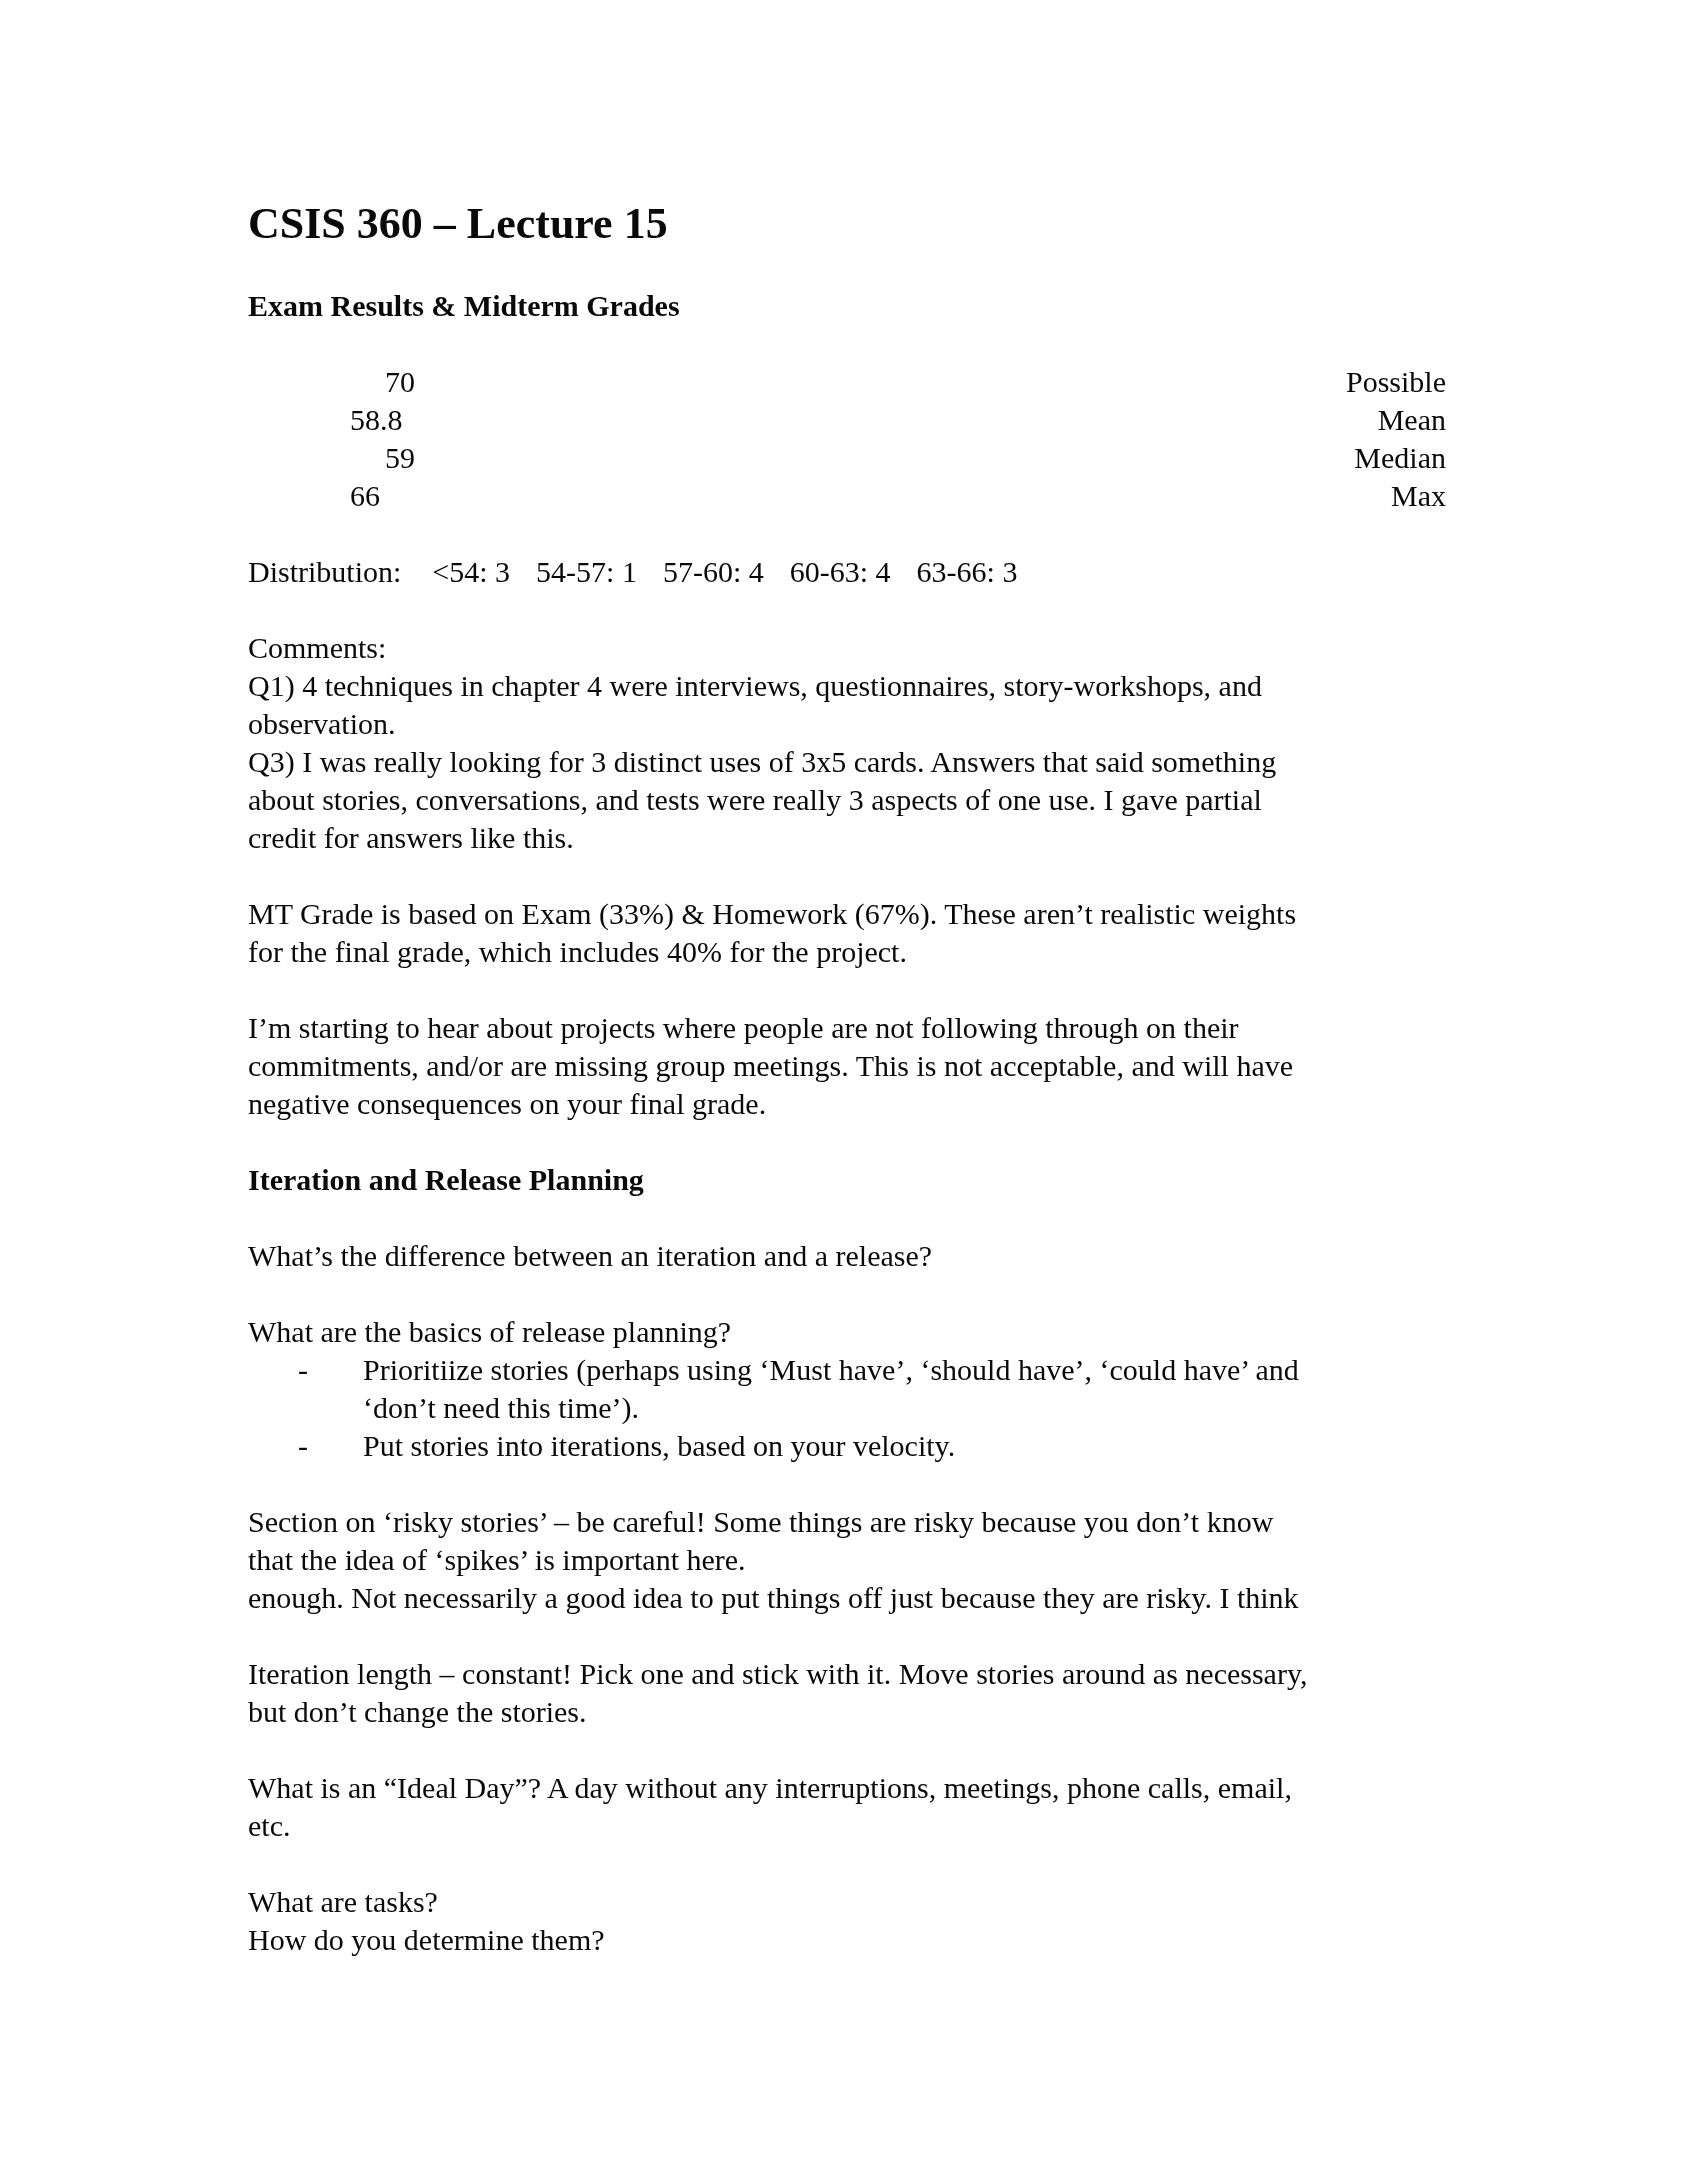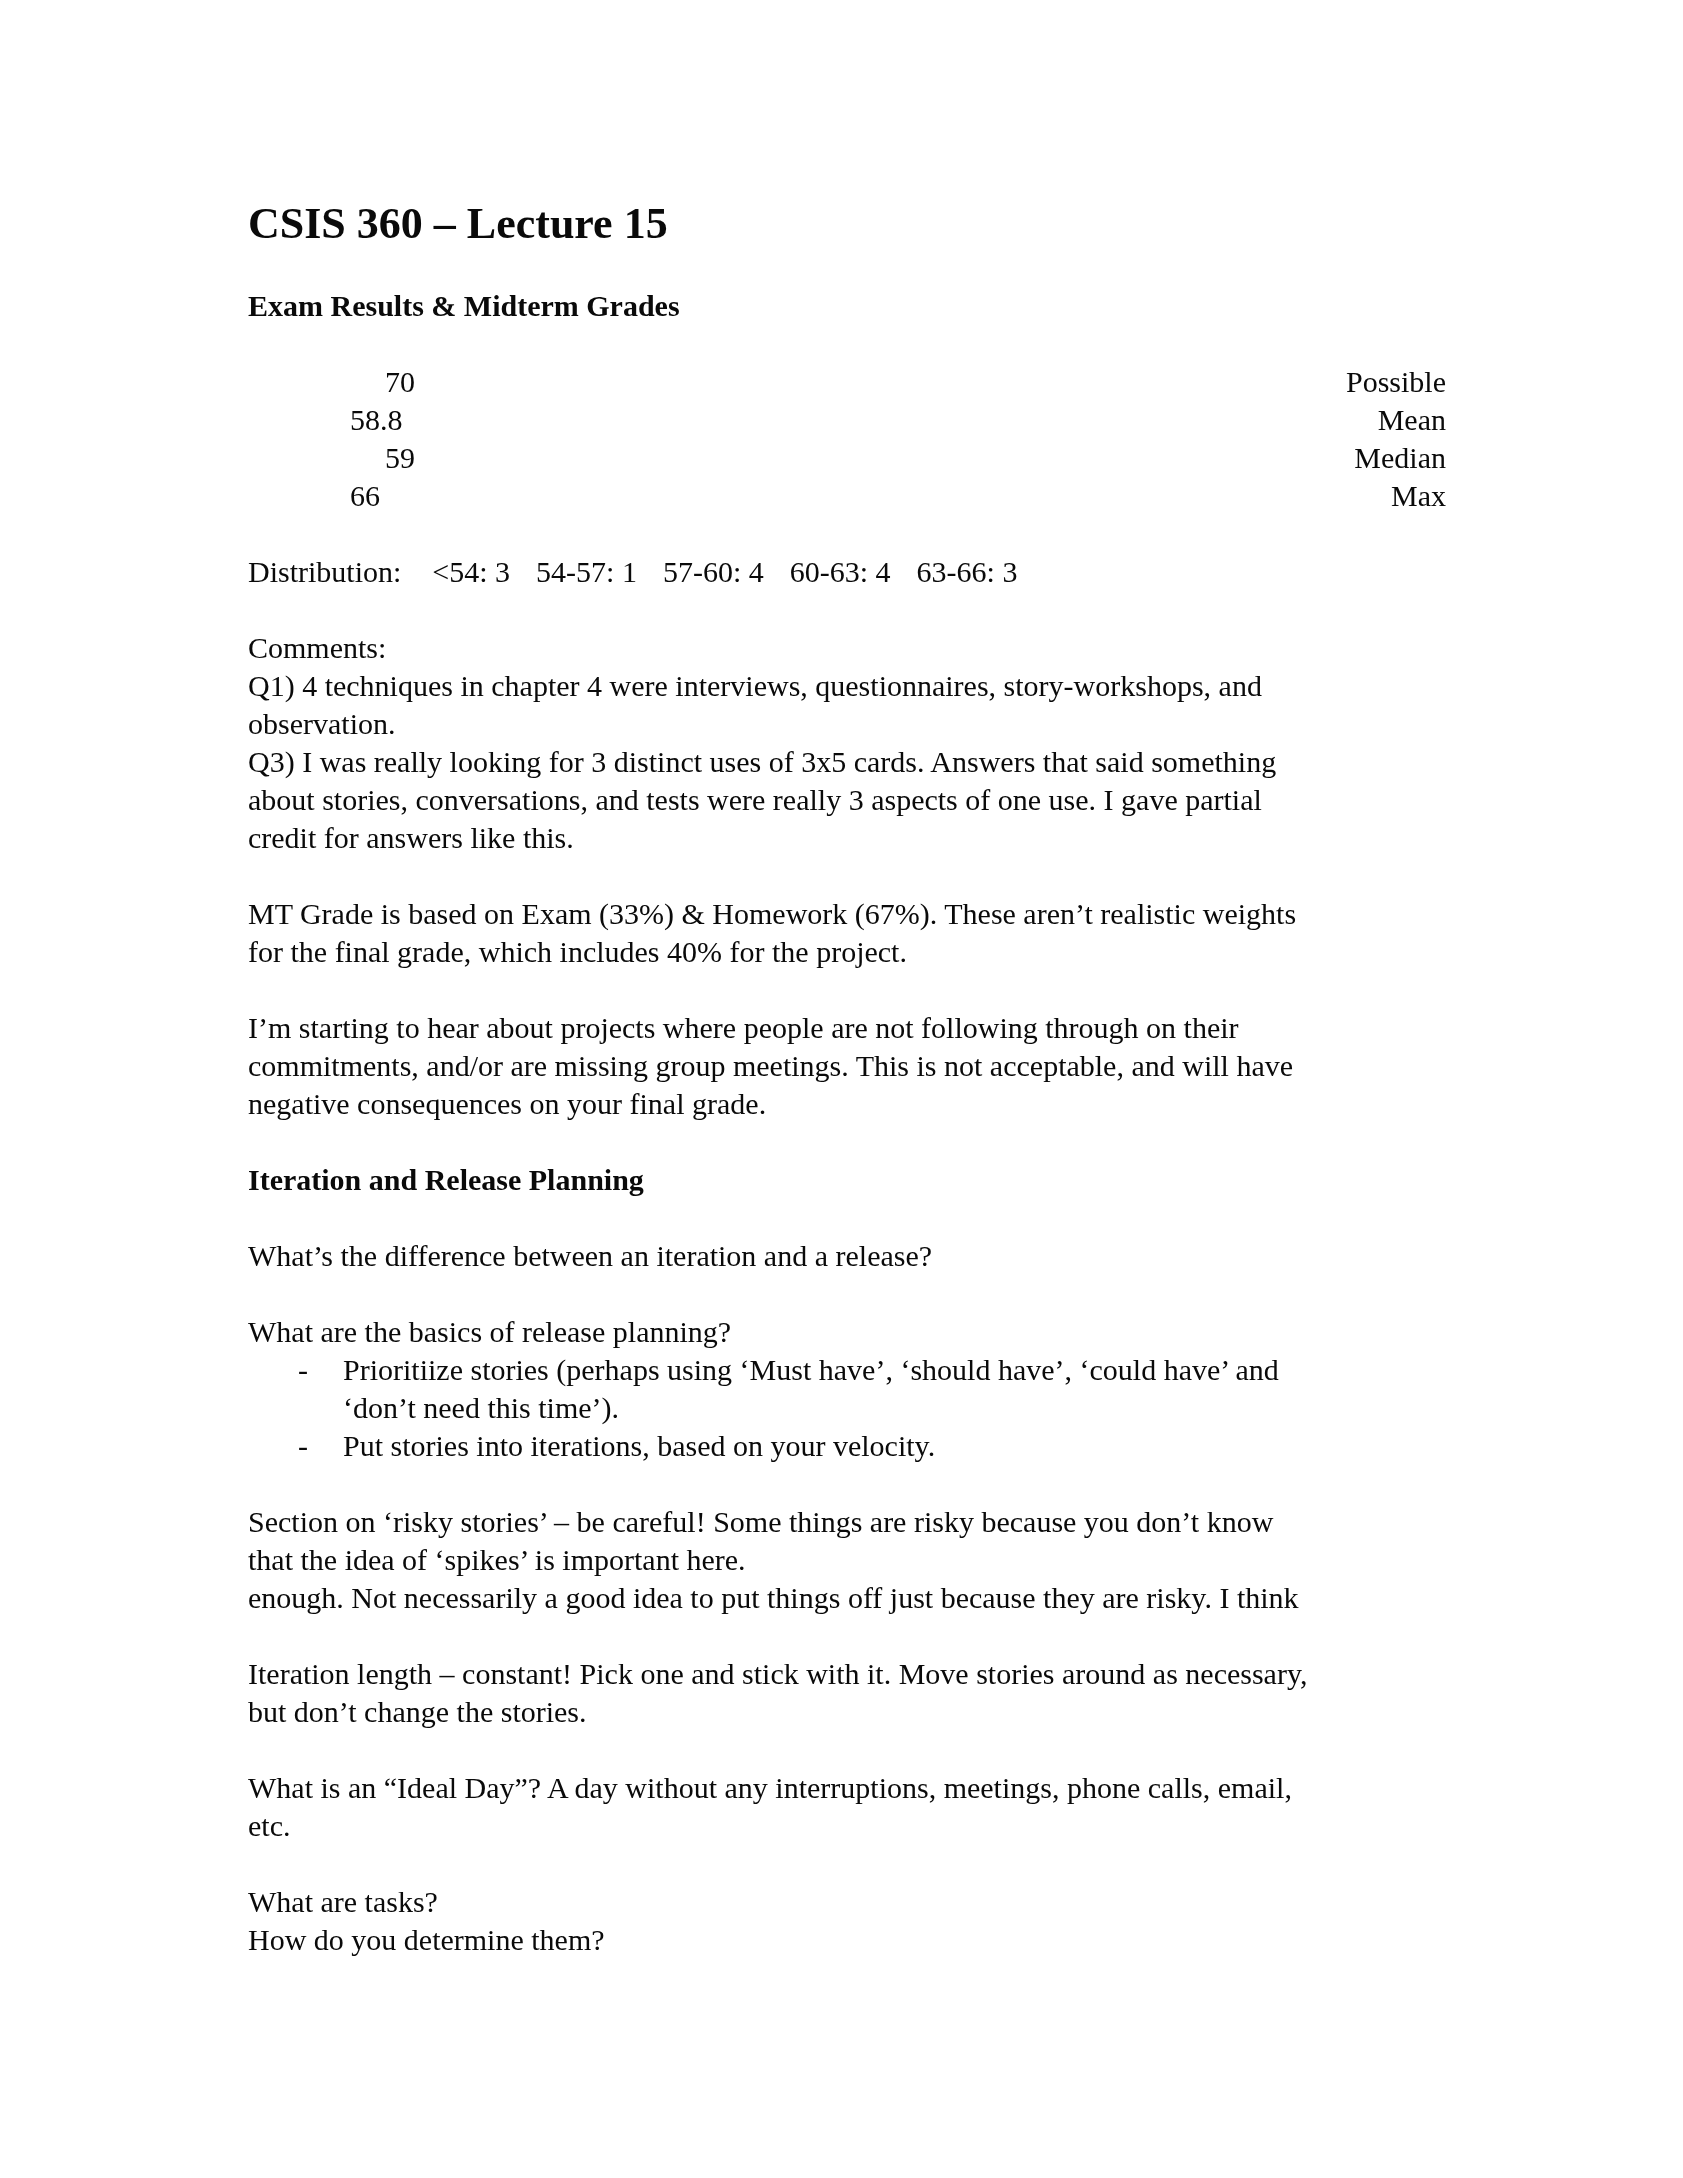--- a/index.html
+++ b/index.html
@@ -41,21 +41,21 @@
   .para { margin: 0 0 38px 0; }
   .line { white-space: nowrap; }
   .stat-row { position: relative; white-space: nowrap; text-align: right; }
   .stat-value { position: absolute; top: 0; }
   .stat-value.tab-near { left: 62px; margin-left: 40px; }
   .stat-value.tab-far  { left: 137px; }
   .dist-item { margin-left: 26px; }
   .dist-item.first { margin-left: 31px; }
   .bullet-row { display: flex; }
   .bullet-dash { flex: 0 0 45px; padding-left: 50px; }
-  .bullet-content { flex: 1 1 auto; }
+  .bullet-content { flex: 1 1 auto; margin-left: 20px; }
 </style>
 </head>
 <body>
 
 <div class="page">
   <div class="content">
 
     <h1 class="doc-title">CSIS 360 – Lecture 15</h1>
 
     <h2 class="doc-heading">Exam Results &amp; Midterm Grades</h2>

